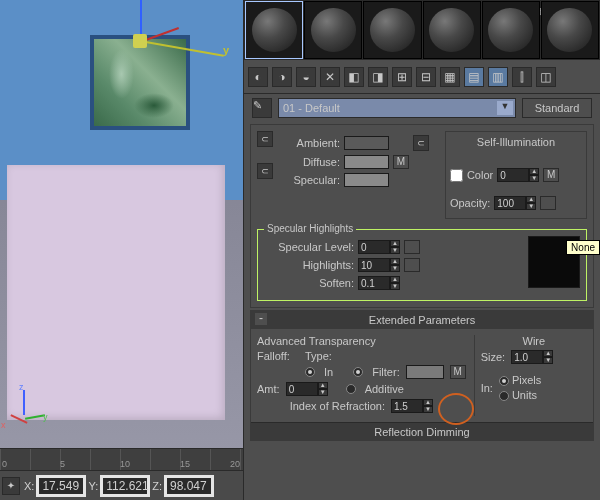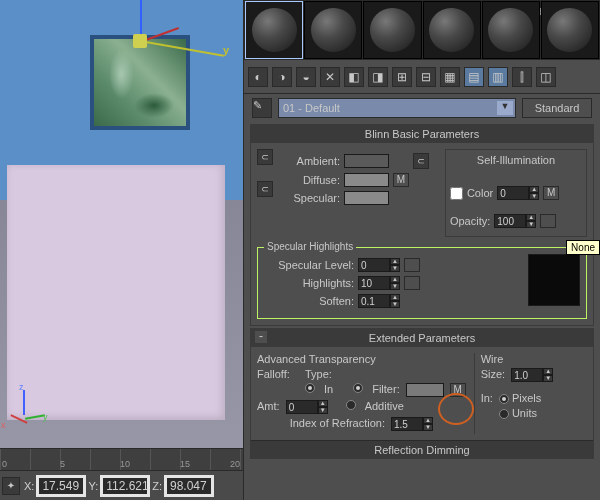--- a/index.html
+++ b/index.html
@@ -60,21 +60,21 @@
 .spinner input{width:32px;height:14px;background:#2a2a2a;border:1px solid #1a1a1a;color:#d0d0d0;font-size:10px;padding:0 2px;}
 .spinner .spin-btns{display:flex;flex-direction:column;}
 .spinner .spin-btns div{width:10px;height:7px;background:#3a3a3a;border:1px solid #1a1a1a;font-size:6px;line-height:5px;text-align:center;}
 .group{border:1px solid #bef264;padding:6px;margin-top:4px;position:relative;}
 .group-title{position:absolute;top:-7px;left:6px;background:#4e4e4e;padding:0 3px;font-size:10px;}
 .radio{width:10px;height:10px;border:1px solid #888;border-radius:50%;display:inline-block;vertical-align:middle;margin-right:3px;background:#2a2a2a;}
 .radio.on::after{content:"";display:block;width:4px;height:4px;background:#d0d0d0;border-radius:50%;margin:2px;}
 .big-swatch{width:52px;height:52px;background:#0a0a0a;border:1px solid #1a1a1a;}
 .none-tip{position:absolute;right:0;top:240px;background:#ffffcc;color:#000;border:1px solid #000;padding:1px 4px;font-size:10px;}
 .circle-annot{position:absolute;width:36px;height:32px;border:2px solid #d06020;border-radius:50%;pointer-events:none;}
-.ext-row{display:flex;gap:6px;margin:3px 0;}
+.ext-row{display:flex;align-items:center;gap:6px;margin:3px 0;}
 .watermark{position:absolute;right:6px;top:6px;color:#fff;font-size:10px;opacity:.6;}
 </style>
 </head>
 <body>
 
 <div class="viewport">
   <div class="room">
     <div class="wall-top"></div>
     <div class="wall-right"></div>
     <div class="window">
@@ -157,23 +157,20 @@
 
   <div class="mat-name-row">
     <div class="eyedrop">✎</div>
     <div class="mat-dd">
         <span>01 - Default</span>
       </div>
     <div class="mat-type-btn">Standard</div>
   </div>
 
   <div class="rollout">
-    <div class="rollout-title">
-      <span>Blinn Basic Parameters</span>
-    </div>
     <div class="rollout-body blinn-body">
       <div class="lock-col">
         <div class="lock-btn">⊂</div>
         <div class="lock-btn" style="margin-top:14px">⊂</div>
       </div>
       <div class="blinn-left">
         <div class="swatch-row">
           <span class="lbl">Ambient:</span>
           <div class="swatch amb"></div>
           <div class="m-btn" style="visibility:hidden">M</div>
@@ -302,21 +299,21 @@
           <div class="spinner">
               <input value="1.5" style="">
               <div class="spin-btns">
                 <div>▲</div>
                 <div>▼</div>
               </div>
             </div>
         </div>
       </div>
       <div style="flex:1;border-left:1px solid #3a3a3a;padding-left:6px;">
-        <div style="">Wire</div>
+        <div style="text-align:center;">Wire</div>
         <div class="ext-row">
           <span>Size:</span>
           <div class="spinner">
               <input value="1.0" style="">
               <div class="spin-btns">
                 <div>▲</div>
                 <div>▼</div>
               </div>
             </div>
         </div>

